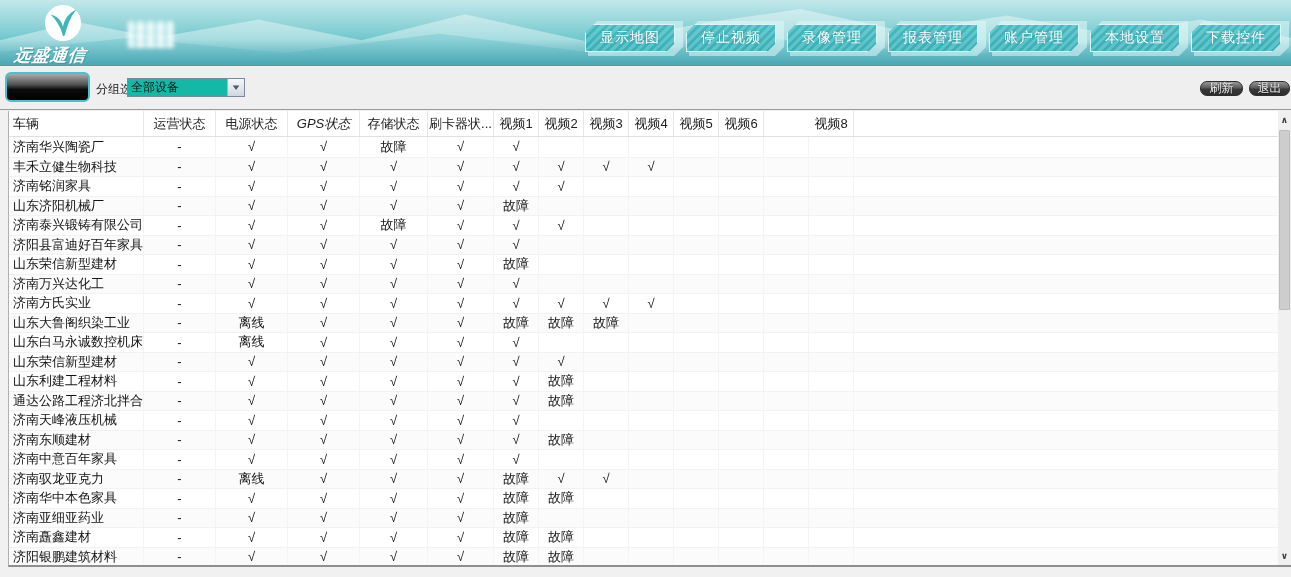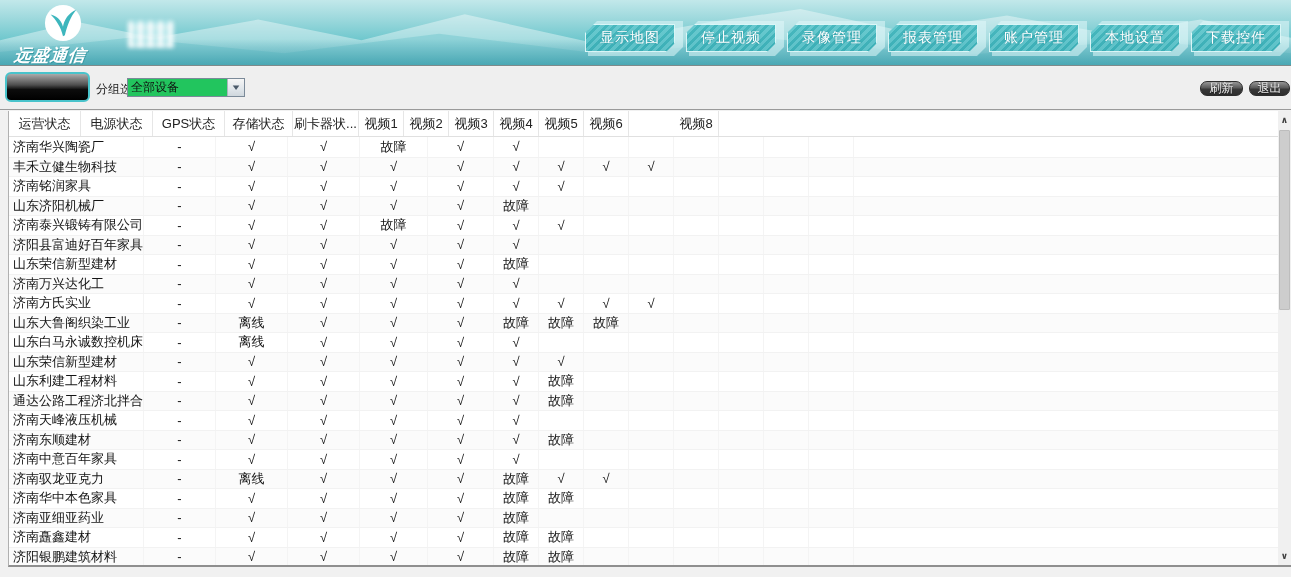--- a/index.html
+++ b/index.html
@@ -43,21 +43,21 @@
     box-shadow:inset 0 0 0 1px rgba(240,255,255,0.85); }
   .nb-label { color:#fff; font-size:14px; letter-spacing:1px; text-shadow:0 0 2px rgba(20,110,125,0.5); }
 
   
   .toolbar { position:absolute; left:0; top:67px; width:1291px; height:43px; background:#efefef;
     border-bottom:1px solid #9a9a9a; }
   .censored-btn { position:absolute; left:5px; top:5px; width:85px; height:30px; border-radius:6px;
     border:2px solid #49c3cb; cursor:pointer;
     background:linear-gradient(180deg,#ababab 0%,#4e4e4e 42%,#0c0c0c 60%,#000 100%); }
   .group-label { position:absolute; left:96px; top:14px; font-size:12px; color:#222; }
-  .combo { position:absolute; left:127px; top:11px; width:118px; height:19px; background:#22c55e;
+  .combo { position:absolute; left:127px; top:11px; width:118px; height:19px; background:#14b8a6;
     border:1px solid #7b8a99; display:flex; align-items:center; cursor:pointer; }
   .combo-value { flex:1; font-size:12px; color:#111; padding-left:3px; white-space:nowrap; overflow:hidden; }
   .combo-arrow { width:17px; height:100%; border-left:1px solid #aab4bd;
     background:linear-gradient(180deg,#f6f6f6,#dfe5ea 60%,#cfd7dd); display:flex; align-items:center; justify-content:center; }
   .combo-arrow span { font-size:8px; color:#4a5a6a; transform:scaleX(1.4); }
   .graybtn { position:absolute; top:14px; height:15px; border-radius:7px; border:1px solid #2e2e2e;
     background:linear-gradient(180deg,#969696 0%,#5a5a5a 45%,#383838 55%,#2f2f2f 100%);
     color:#efefef; font-size:12px; line-height:13px; text-align:center; cursor:pointer;
     text-shadow:0 1px 1px rgba(0,0,0,0.6); }
   .btn-refresh { right:48px; width:43px; }
@@ -161,23 +161,24 @@
           <span>▼</span>
         </span>
     </div>
     <div class="graybtn btn-refresh">刷新</div>
     <div class="graybtn btn-exit">退出</div>
   </div>
 
   <div class="table-wrap">
     <div class="grid">
       <div class="thead" id="thead">
+          <div class="th first" style="width: 135px;">车辆</div>
           <div class="th" style="width: 72px;">运营状态</div>
           <div class="th" style="width: 72px;">电源状态</div>
-          <div class="th" style="width: 72px;">GPS状态</div>
+          <div class="th" style="width: 72px; font-style: italic;">GPS状态</div>
           <div class="th" style="width: 68px;">存储状态</div>
           <div class="th" style="width: 66px;">刷卡器状...</div>
           <div class="th" style="width: 45px;">视频1</div>
           <div class="th" style="width: 45px;">视频2</div>
           <div class="th" style="width: 45px;">视频3</div>
           <div class="th" style="width: 45px;">视频4</div>
           <div class="th" style="width: 45px;">视频5</div>
           <div class="th" style="width: 45px; text-align: right;">视频6</div>
           <div class="th" style="width: 45px; margin-top: 34px;">视频7</div>
           <div class="th" style="width: 45px;">视频8</div>

